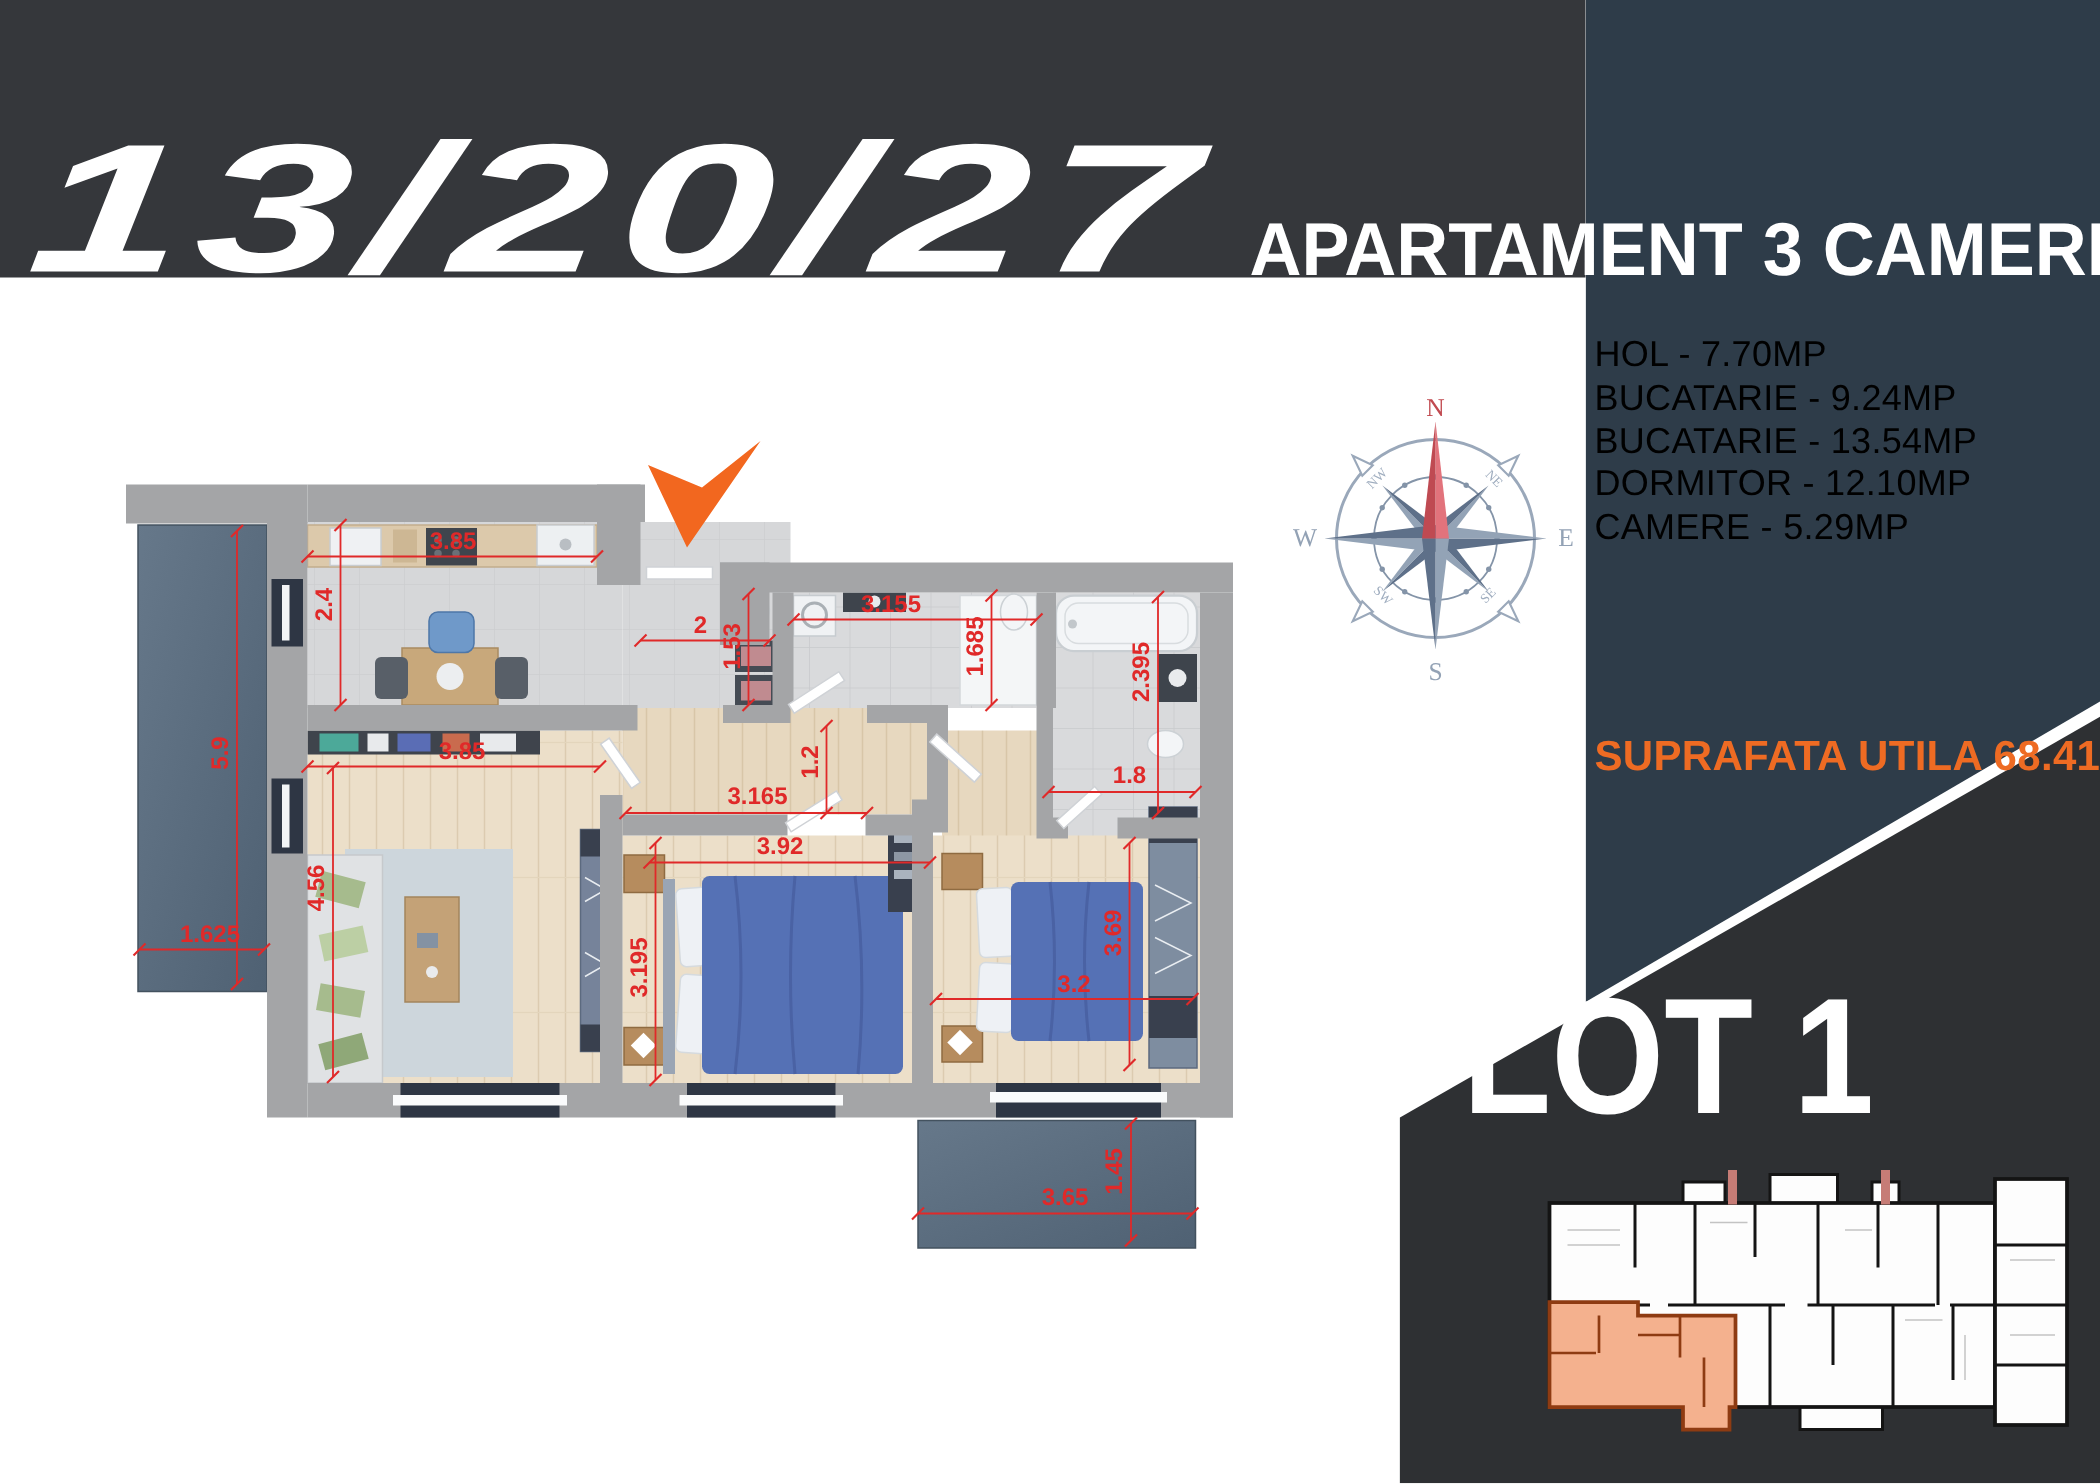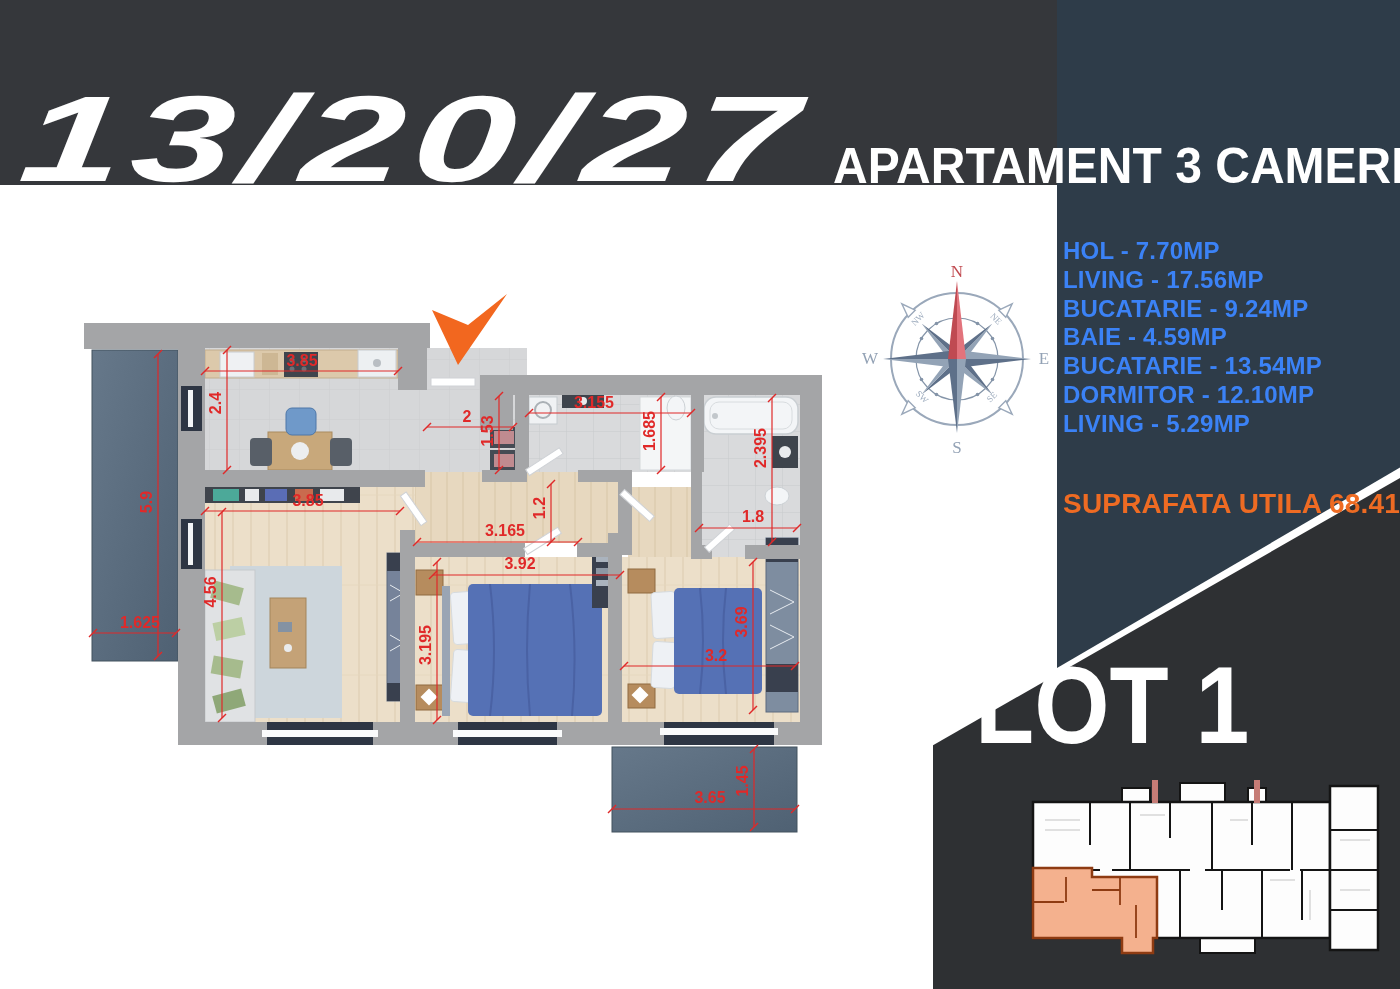--- a/index.html
+++ b/index.html
@@ -9,21 +9,21 @@
   .band{left:0;top:0;width:1057px;height:185px;background:#35373b;z-index:1;}
   .blue-panel{left:1057px;top:0;width:343px;height:668px;background:#2e3c49;
       clip-path:polygon(0 0,100% 0,100% 70%,0 100%);z-index:1;}
   .lot-shape{left:933px;top:468px;width:467px;height:521px;background:#2e3033;
       clip-path:polygon(100% 1.9%,100% 100%,0 100%,0 53.2%);z-index:2;}
   .unit-numbers{left:28px;top:78px;color:#fff;font-size:122px;font-weight:bold;
       font-style:italic;letter-spacing:6px;line-height:1;z-index:5;
       transform:scaleX(1.5) skewX(-4deg);transform-origin:left top;white-space:nowrap;}
   .apt-title{left:833px;top:141px;color:#fff;font-size:50px;font-weight:bold;
       line-height:1;z-index:5;transform:scaleX(.96);transform-origin:left top;white-space:nowrap;}
-  .room-list{left:1063px;top:237px;color:#3b82f6;font-weight:bold;font-size:24px;
+  .room-list{left:1063px;top:223px;color:#000000;font-weight:normal;font-size:24px;
       line-height:28.8px;z-index:5;letter-spacing:.2px;}
   .total-area{left:1063px;top:488px;color:#ee6b23;font-weight:bold;font-size:28px;
       z-index:5;letter-spacing:.2px;white-space:nowrap;}
   .lot-label{left:975px;top:650px;color:#fff;font-size:110px;font-weight:bold;
       line-height:1;z-index:5;transform:scaleX(.88);transform-origin:left top;white-space:nowrap;}
   svg{position:absolute;}
   #plan-svg{left:75px;top:290px;z-index:3;}
   #compass-svg{left:862px;top:258px;z-index:3;}
   #keyplan-svg{left:1025px;top:772px;z-index:4;}
   .dim-line{stroke:#e02929;stroke-width:1.2;}
@@ -38,26 +38,24 @@
 
 <div class="abs band"></div>
 <div class="abs blue-panel"></div>
 <div class="abs lot-shape"></div>
 
 <div class="abs unit-numbers">13/20/27</div>
 <div class="abs apt-title">APARTAMENT 3 CAMERE</div>
 
 <div class="abs room-list" id="room-list">
     <div>HOL - 7.70MP</div>
-    <div>LIVING - 17.56MP</div>
     <div>BUCATARIE - 9.24MP</div>
-    <div>BAIE - 4.59MP</div>
     <div>BUCATARIE - 13.54MP</div>
     <div>DORMITOR - 12.10MP</div>
-    <div>LIVING - 5.29MP</div>
+    <div>CAMERE - 5.29MP</div>
   </div>
 <div class="abs total-area">SUPRAFATA UTILA 68.41 MP</div>
 <div class="abs lot-label">LOT 1</div>
 
 <svg id="compass-svg" width="196" height="206" viewBox="862 258 196 206">
   <circle cx="957" cy="359" r="66" fill="none" stroke="#9aa8ba" stroke-width="2"></circle>
   <circle cx="957" cy="359" r="41" fill="none" stroke="#8494a8" stroke-width="1.2"></circle>
   <g fill="#8494a8">
     <circle cx="998" cy="359" r="1.8"></circle>
       <circle cx="992.5" cy="379.5" r="1.8"></circle>

